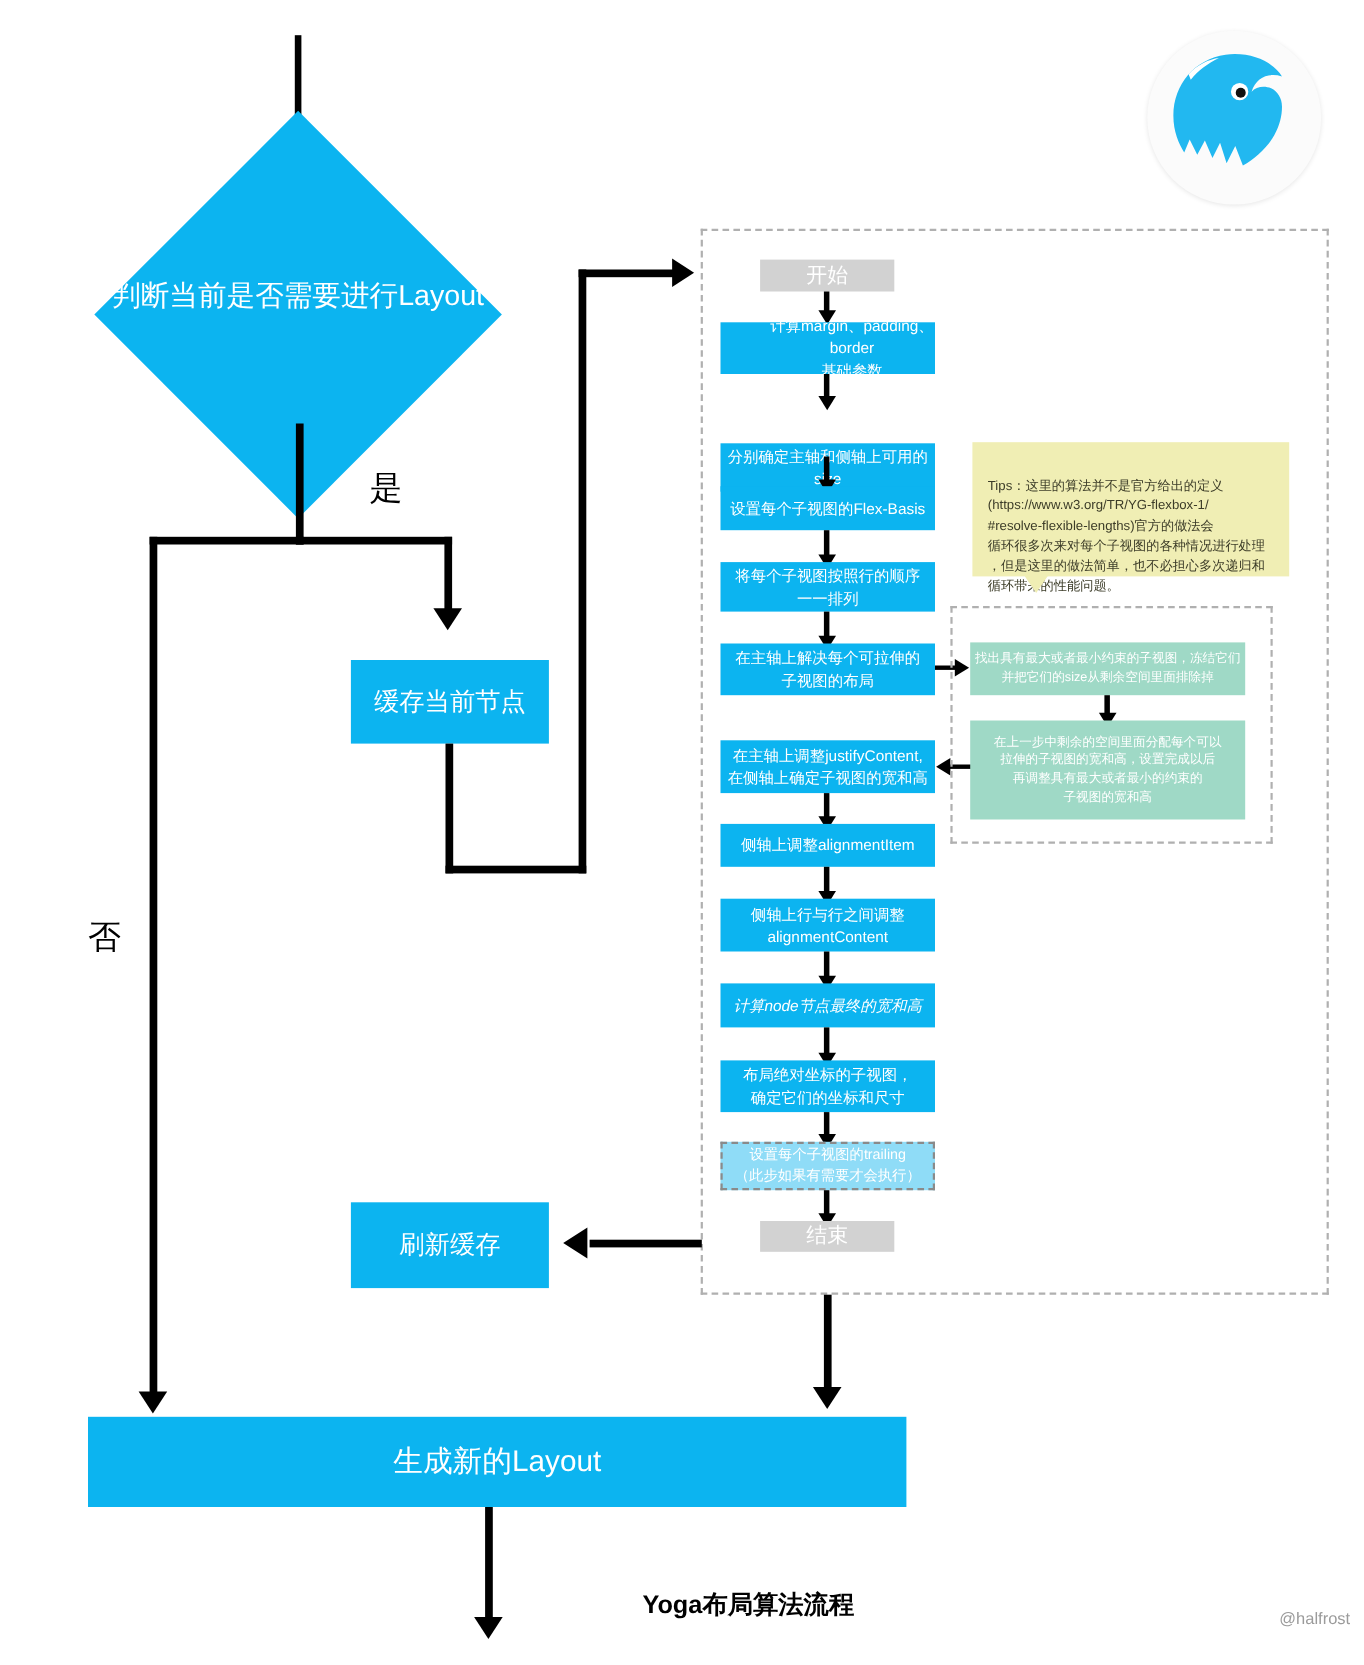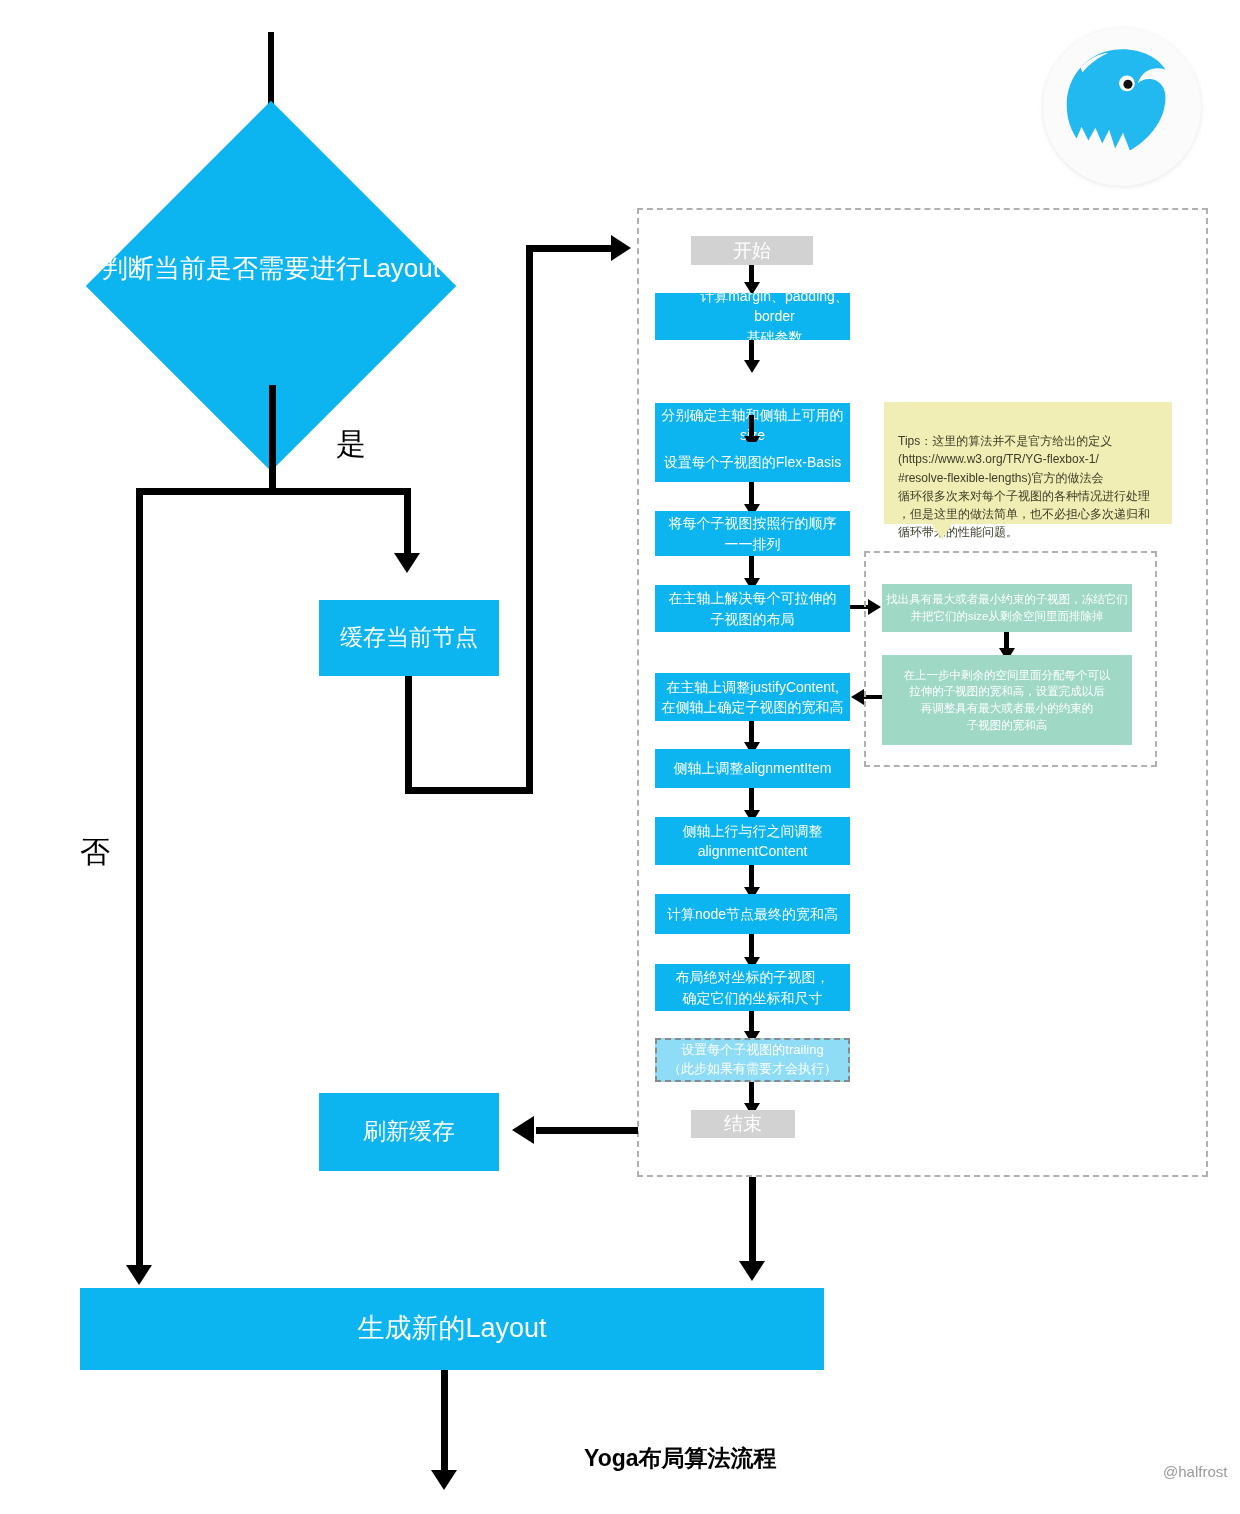--- a/index.html
+++ b/index.html
@@ -244,41 +244,41 @@
   <div class="line" style="left:749px; top:788px; width:5px; height:26px;"></div>
   <div class="arrow-down" style="left:744px; top:810px;"></div>
 
   <div class="node cyan" style="left:655px; top:817px; width:195px; height:48px; font-size:14px;">
     <span>侧轴上行与行之间调整
 alignmentContent</span>
   </div>
   <div class="line" style="left:749px; top:865px; width:5px; height:26px;"></div>
   <div class="arrow-down" style="left:744px; top:887px;"></div>
 
-  <div class="node cyan" style="left:655px; top:894px; width:195px; height:40px; font-size:14px;">
+  <div class="node cyan" style="left:655px; top:894px; width:195px; height:40px; font-size:14px;font-style:italic;">
     <span>计算node节点最终的宽和高</span>
   </div>
   <div class="line" style="left:749px; top:934px; width:5px; height:27px;"></div>
   <div class="arrow-down" style="left:744px; top:957px;"></div>
 
   <div class="node cyan" style="left:655px; top:964px; width:195px; height:47px; font-size:14px;">
     <span>布局绝对坐标的子视图，
 确定它们的坐标和尺寸</span>
   </div>
   <div class="line" style="left:749px; top:1011px; width:5px; height:24px;"></div>
   <div class="arrow-down" style="left:744px; top:1031px;"></div>
 
   <div class="node cyan-light" style="left:655px; top:1038px; width:195px; height:44px; font-size:13px;">
     <span>设置每个子视图的trailing
 （此步如果有需要才会执行）</span>
   </div>
   <div class="line" style="left:749px; top:1082px; width:5px; height:26px;"></div>
   <div class="arrow-down" style="left:744px; top:1103px;"></div>
 
-  <div class="node grey" style="left:691px; top:1110px; width:104px; height:28px; font-size:19px;">
+  <div class="node grey" style="left:691px; top:1110px; width:122px; height:28px; font-size:19px;">
     <span>结束</span>
   </div>
 
   <div class="note" style="left:884px; top:402px; width:288px; height:122px; font-size:12px;">
     <span>Tips：这里的算法并不是官方给出的定义
   (https://www.w3.org/TR/YG-flexbox-1/
 #resolve-flexible-lengths)官方的做法会
 循环很多次来对每个子视图的各种情况进行处理
 ，但是这里的做法简单，也不必担心多次递归和
 循环带来的性能问题。</span>

